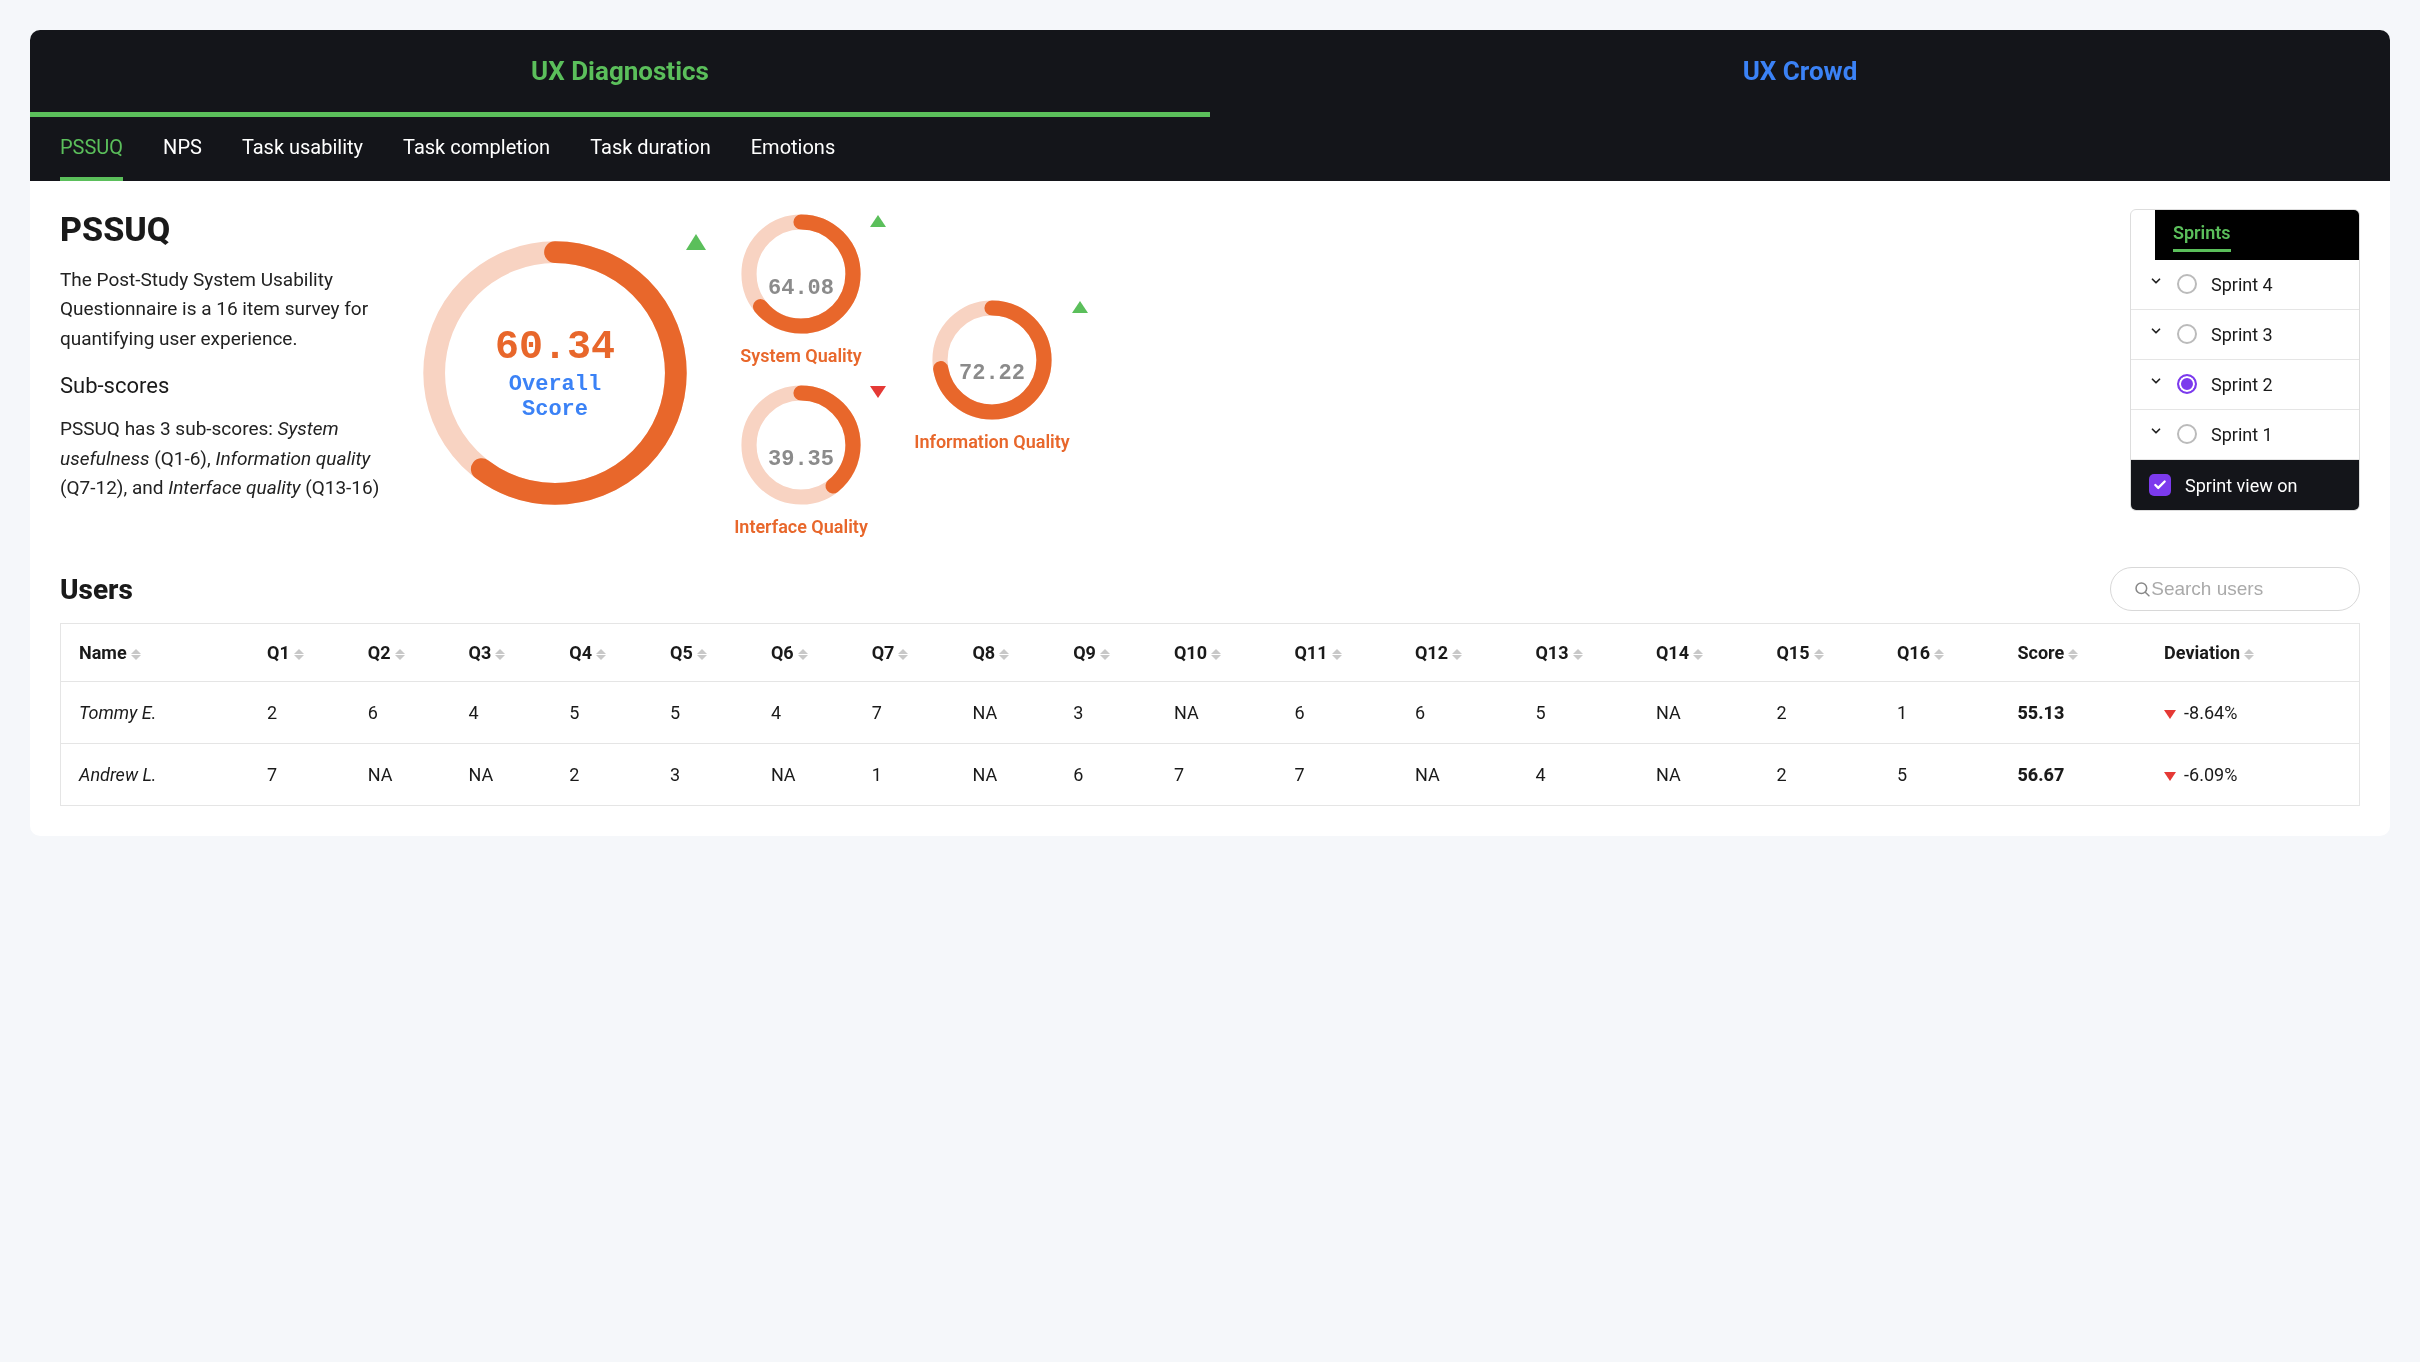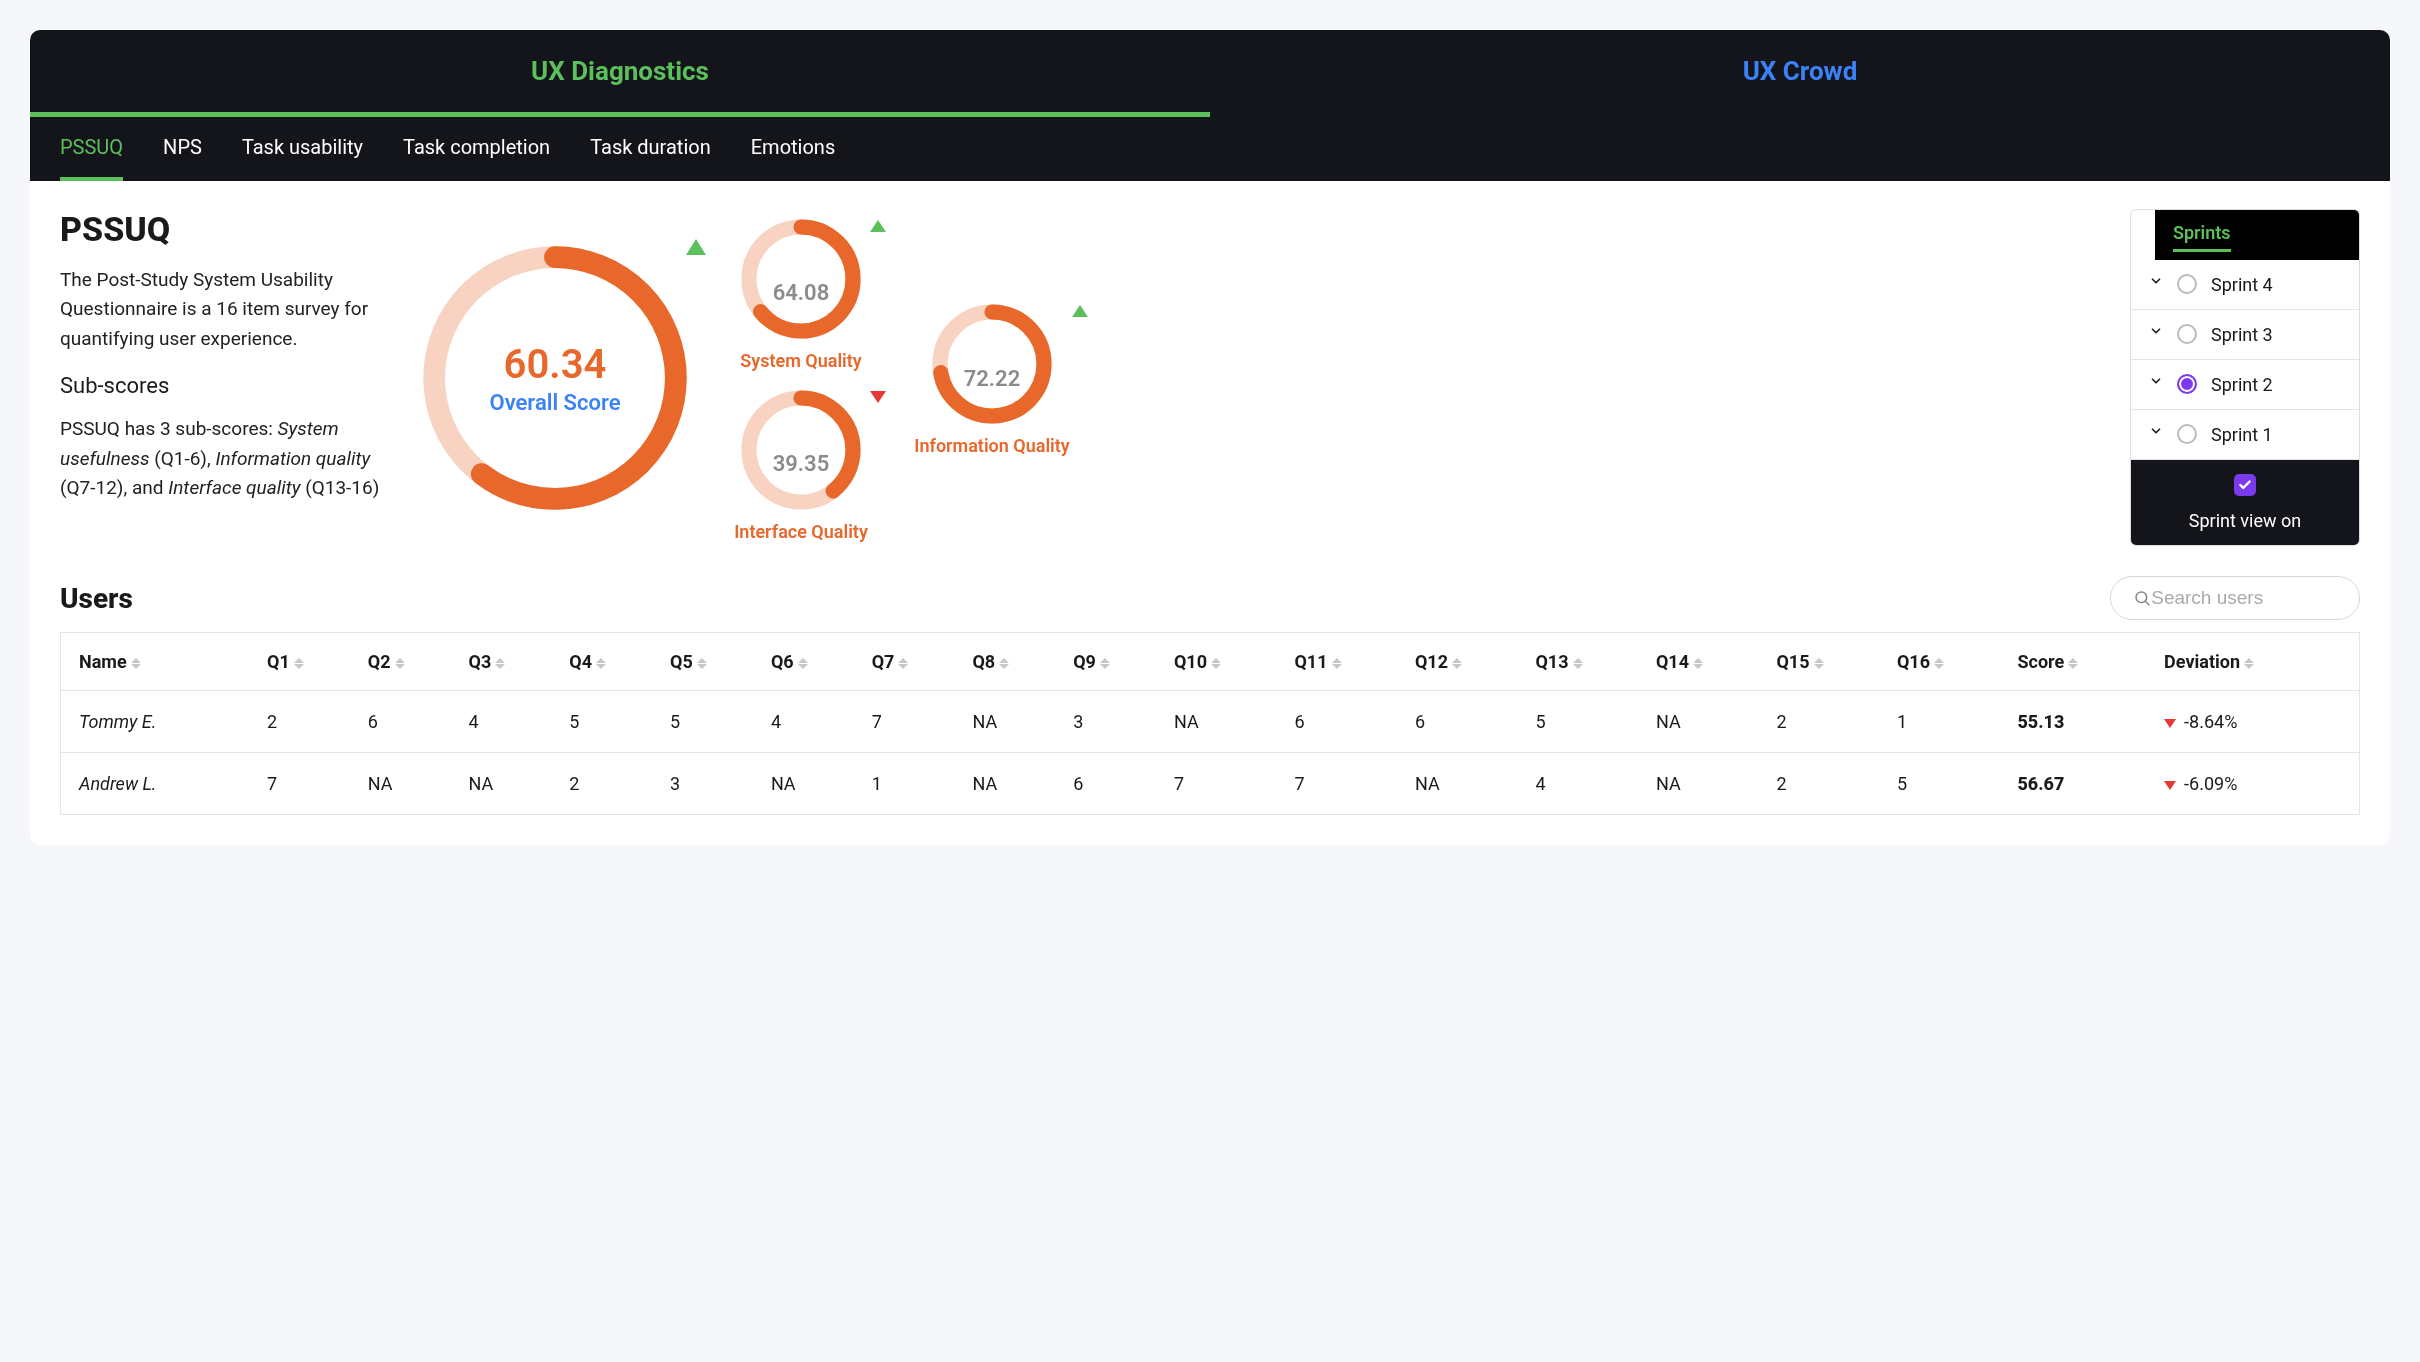--- a/index.html
+++ b/index.html
@@ -21,37 +21,37 @@
 .left h1 { font-size: 34px; font-weight: 800; margin-bottom: 16px; }
 .left p { font-size: 19px; line-height: 1.55; margin-bottom: 20px; color: #222; }
 .left h3 { font-size: 22px; font-weight: 400; margin-bottom: 16px; }
 .left .desc em { font-style: italic; }
 
 .donuts { flex: 1; display: flex; align-items: center; gap: 22px; }
 .big-donut-wrap { position: relative; width: 290px; text-align: center; }
 .small-donuts { display: flex; flex-direction: column; gap: 14px; align-items: center; }
 .small-donut-wrap { position: relative; width: 158px; text-align: center; }
 .donut-label { color: #e8672b; font-size: 18px; font-weight: 600; margin-top: 6px; }
-.donut-center { position: absolute; left: 50%; top: 50%; transform: translate(-50%, -50%); text-align: center; }
+.donut-center { position: absolute; left: 50%; top: 50%; transform: translate(-50%, -50%); text-align: center; font-family: Liberation Mono, monospace; }
 .big-val { color: #e8672b; font-size: 40px; font-weight: 600; }
 .big-sub { color: #3b82f6; font-size: 22px; font-weight: 600; margin-top: 2px; }
 .small-val { color: #8b8b8b; font-size: 22px; font-weight: 600; }
 .trend { position: absolute; top: 6px; right: -6px; }
 .trend-up { width: 0; height: 0; border-left: 10px solid transparent; border-right: 10px solid transparent; border-bottom: 16px solid #5bbf5b; }
 .trend-down { width: 0; height: 0; border-left: 8px solid transparent; border-right: 8px solid transparent; border-top: 12px solid #e53935; }
 
 .sprints { width: 230px; flex-shrink: 0; border: 1px solid #ddd; border-radius: 6px; overflow: hidden; align-self: flex-start; }
 .sprints-header { background: #000000; padding: 12px 18px 8px 18px; margin-left: 24px; }
 .sprints-header span { color: #5bbf5b; font-size: 18px; font-weight: 600; border-bottom: 3px solid #5bbf5b; padding-bottom: 6px; display: inline-block; }
 .sprint-item { display: flex; align-items: flex-start; gap: 14px; padding: 14px 18px; border-bottom: 1px solid #e5e5e5; background: #fff; cursor: pointer; }
 .sprint-item .chev { width: 14px; height: 14px; }
 .sprint-radio { width: 20px; height: 20px; border-radius: 50%; border: 2px solid #bbb; flex-shrink: 0; }
 .sprint-radio.selected { border-color: #7c3aed; background: #7c3aed; box-shadow: inset 0 0 0 2px #fff; }
 .sprint-label { font-size: 18px; }
-.sprints-footer { background: #14151a; padding: 14px 18px; display: flex; align-items: center; gap: 14px; flex-direction: column; }
+.sprints-footer { background: #14151a; padding: 14px 18px; display: flex; align-items: center; gap: 14px; }
 .sprints-footer .check { width: 22px; height: 22px; background: #7c3aed; border-radius: 5px; display: flex; align-items: center; justify-content: center; }
 .sprints-footer .check svg { width: 14px; height: 14px; }
 .sprints-footer span { color: #fff; font-size: 18px; }
 
 .users-head { display: flex; justify-content: space-between; align-items: center; padding: 20px 30px 12px 30px; }
 .users-head h2 { font-size: 28px; font-weight: 800; }
 .search { display: flex; align-items: center; gap: 0; border: 1px solid #d8d8d8; border-radius: 999px; padding: 10px 22px; width: 250px; }
 .search svg { width: 20px; height: 20px; stroke: #888; fill: none; }
 .search input { border: none; outline: none; font-size: 19px; width: 100%; color: #666; }
 .search input::placeholder { color: #aaa; }

